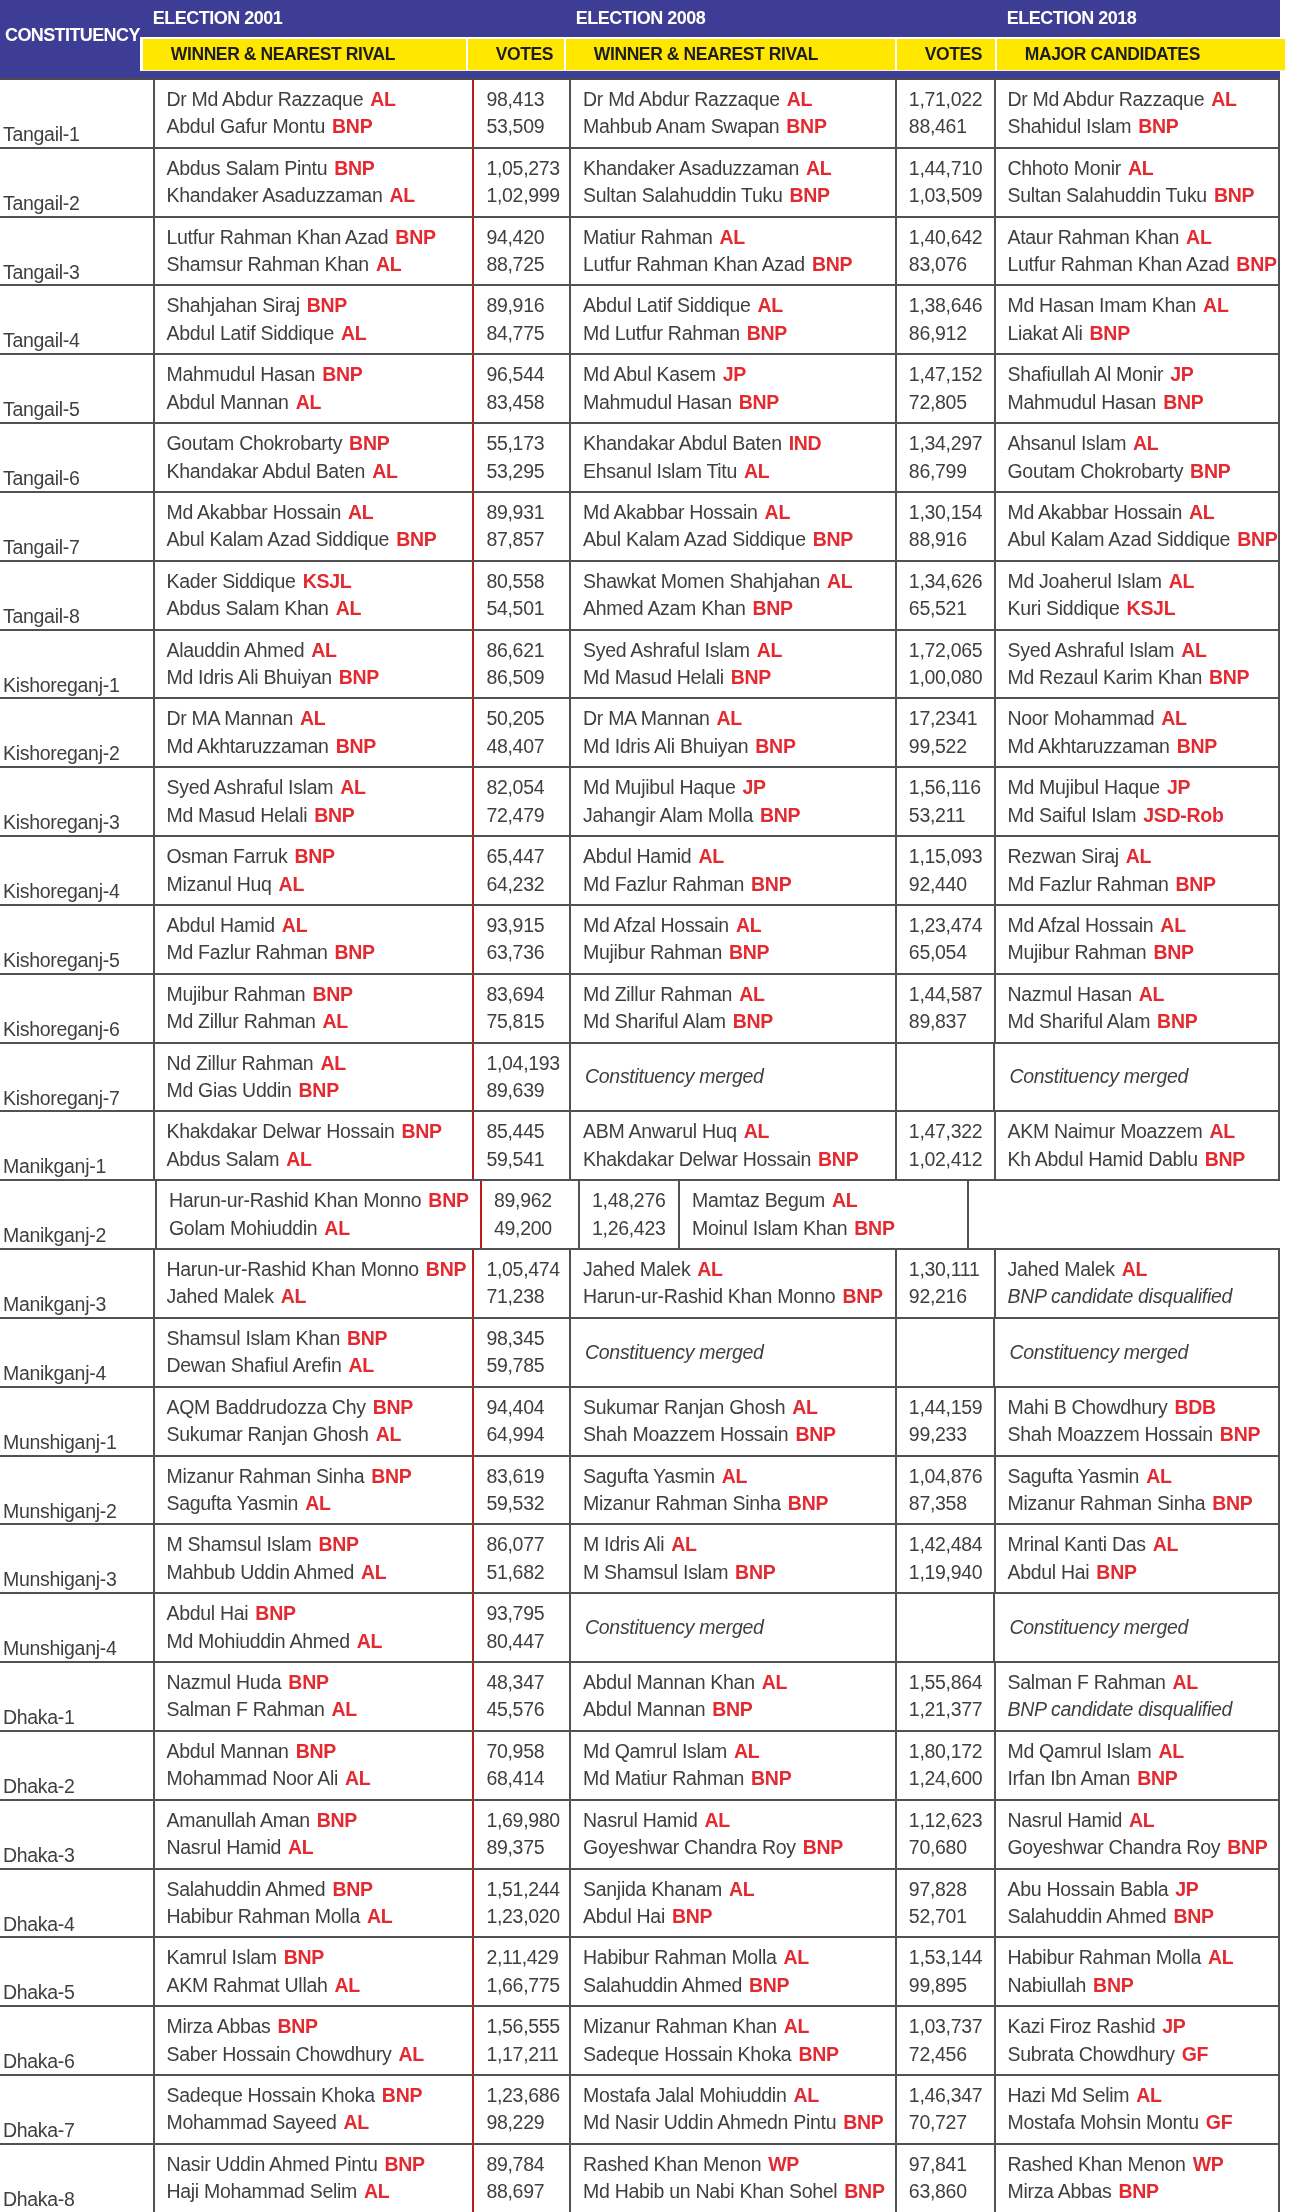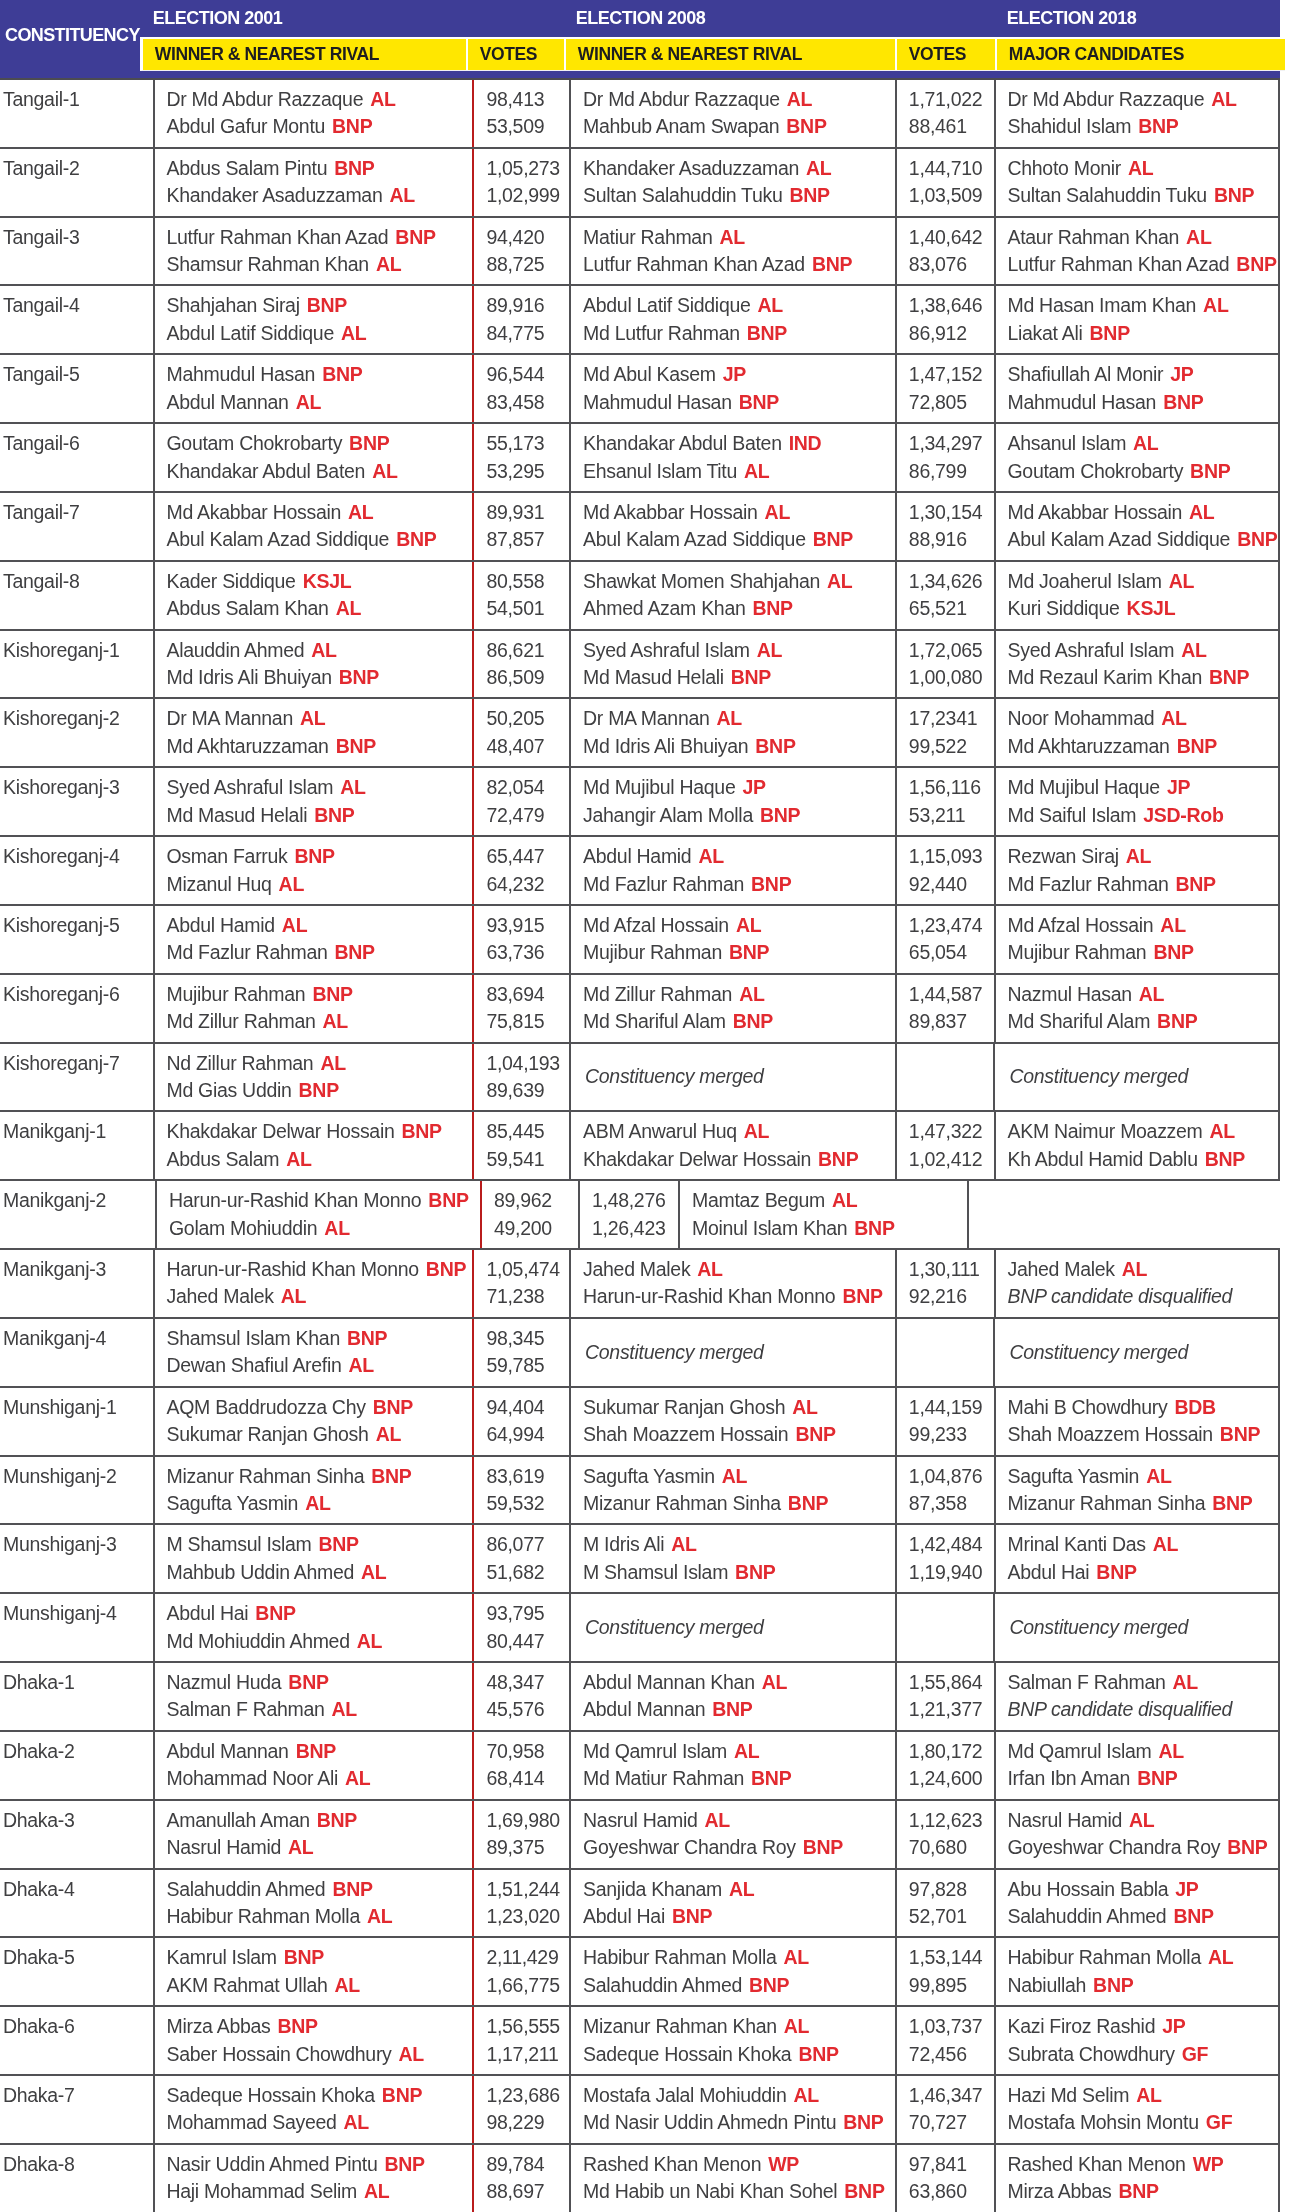--- a/index.html
+++ b/index.html
@@ -12,35 +12,35 @@
   .hdr-left{width:155px;height:71px;display:flex;align-items:center;
             padding-left:5px;box-sizing:border-box;}
   .hdr-left span{color:#ffffff;font-weight:bold;font-size:18px;letter-spacing:-0.6px;}
   .hdr-right{width:1145px;height:71px;display:flex;flex-direction:column;}
   .hdr-titles{height:37px;display:flex;}
   .ht{display:flex;align-items:center;padding-left:13px;box-sizing:border-box;
       color:#ffffff;font-weight:bold;font-size:18px;letter-spacing:-0.5px;}
   .t1{width:423px}.t2{width:431px}.t3{width:291px}
   .hdr-subs{height:34px;display:flex;border-top:2px solid #ffffff;
             border-left:3px solid #ffffff;border-bottom:1px solid #f2f2f2;box-sizing:border-box;}
-  .hs{background:#ffe700;display:flex;align-items:center;padding-left:12px;
+  .hs{background:#ffe700;display:flex;align-items:center;padding-left:28px;
       box-sizing:border-box;color:#1d1d1f;font-weight:bold;font-size:17.5px;letter-spacing:-0.4px;}
   .s1{width:325px;border-right:2px solid #ffffff;}
   .s2{width:98px;border-right:2px solid #ffffff;}
   .s3{width:331px;border-right:2px solid #ffffff;}
   .s4{width:100px;border-right:2px solid #ffffff;}
   .s5{width:288px;}
 
   
   .rows{border-top:2px solid #4c4c50;}
   .row{height:68.84px;display:flex;border-bottom:2px solid #515155;box-sizing:border-box;background:#fff;}
   .cell{box-sizing:border-box;display:flex;flex-direction:column;
         justify-content:space-evenly;padding:3px 4px 3px 12px;overflow:hidden;}
   .c-const{width:155px;justify-content:flex-start;padding:8px 2px 0 3px;
-           font-size:19.5px;color:#3f3f41;letter-spacing:-0.3px;}
+           font-size:19.5px;color:#3f3f41;letter-spacing:-0.3px;margin-top:35px;}
   .c-w01{width:325px;border-left:2px solid #515155;}
   .c-v01{width:98px;border-left:2px solid #b91c1c;}
   .c-w08{width:331px;border-left:2px solid #515155;}
   .c-v08{width:100px;border-left:2px solid #515155;}
   .c-c18{width:291px;border-left:2px solid #515155;border-right:2px solid #515155;}
   .line{font-size:19.5px;color:#3f3f41;white-space:nowrap;letter-spacing:-0.3px;line-height:1.1;}
   .pt{color:#e22a30;font-weight:bold;margin-left:7px;}
   .note{font-style:italic;}
   .merged{justify-content:center;padding-left:14px;}
 </style>

